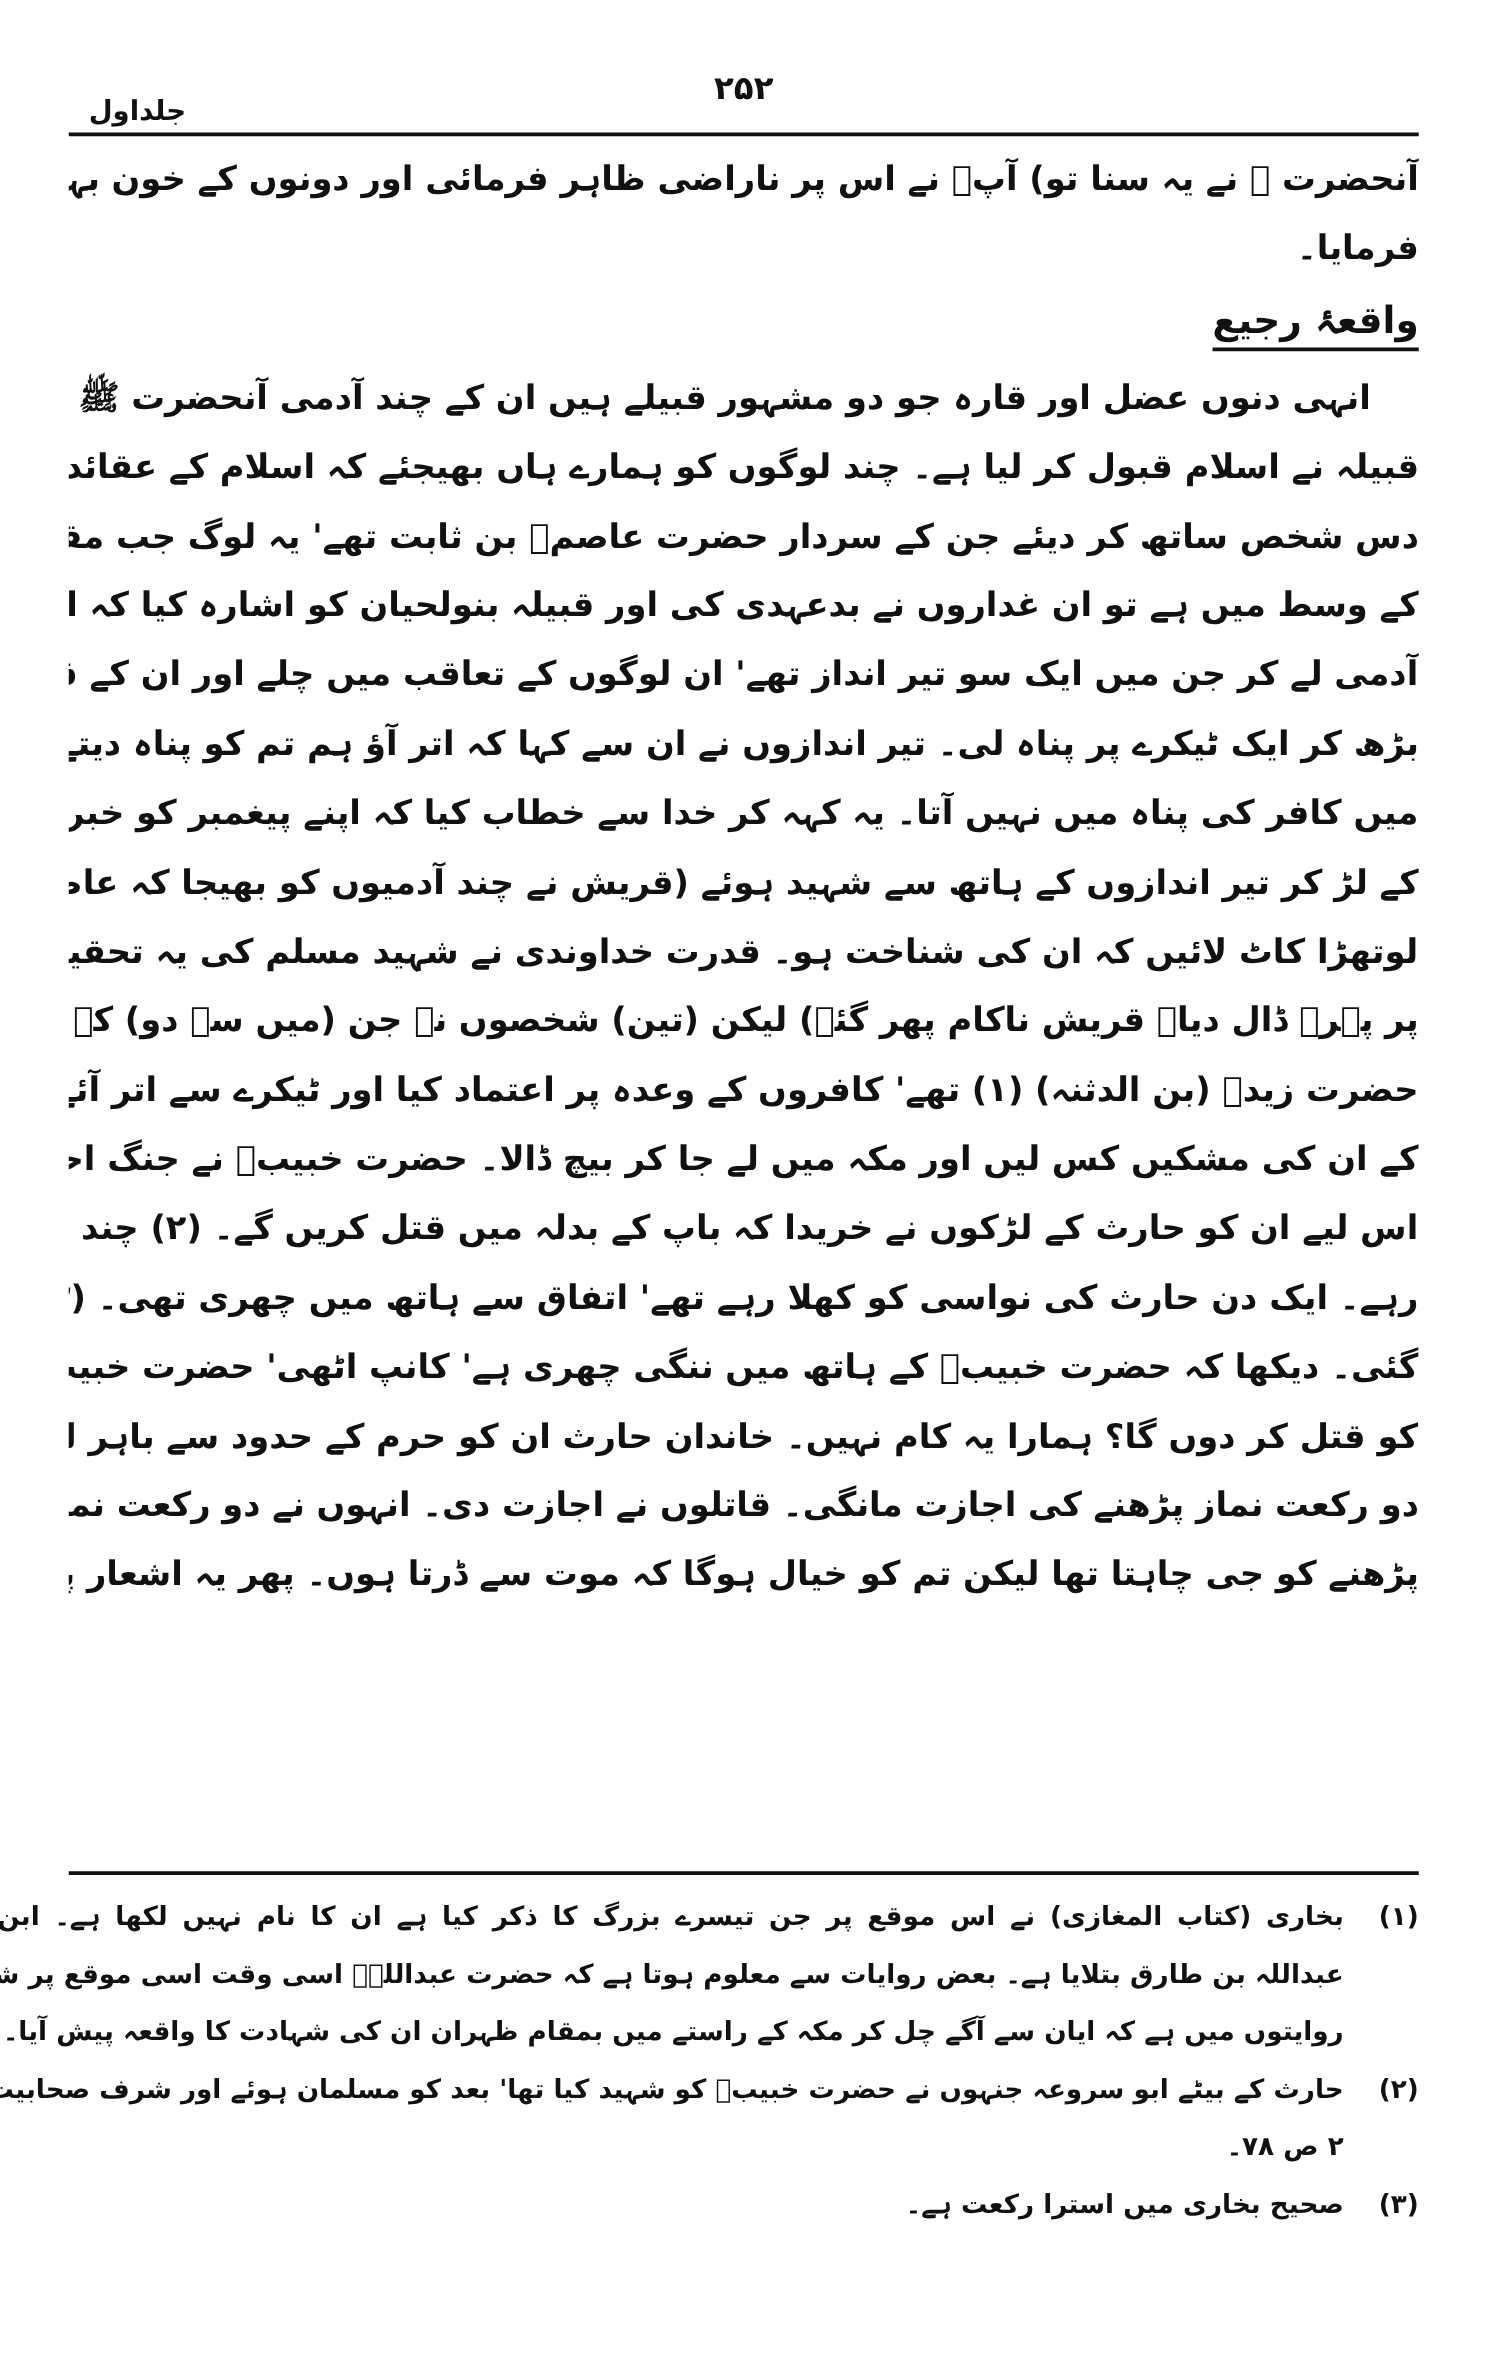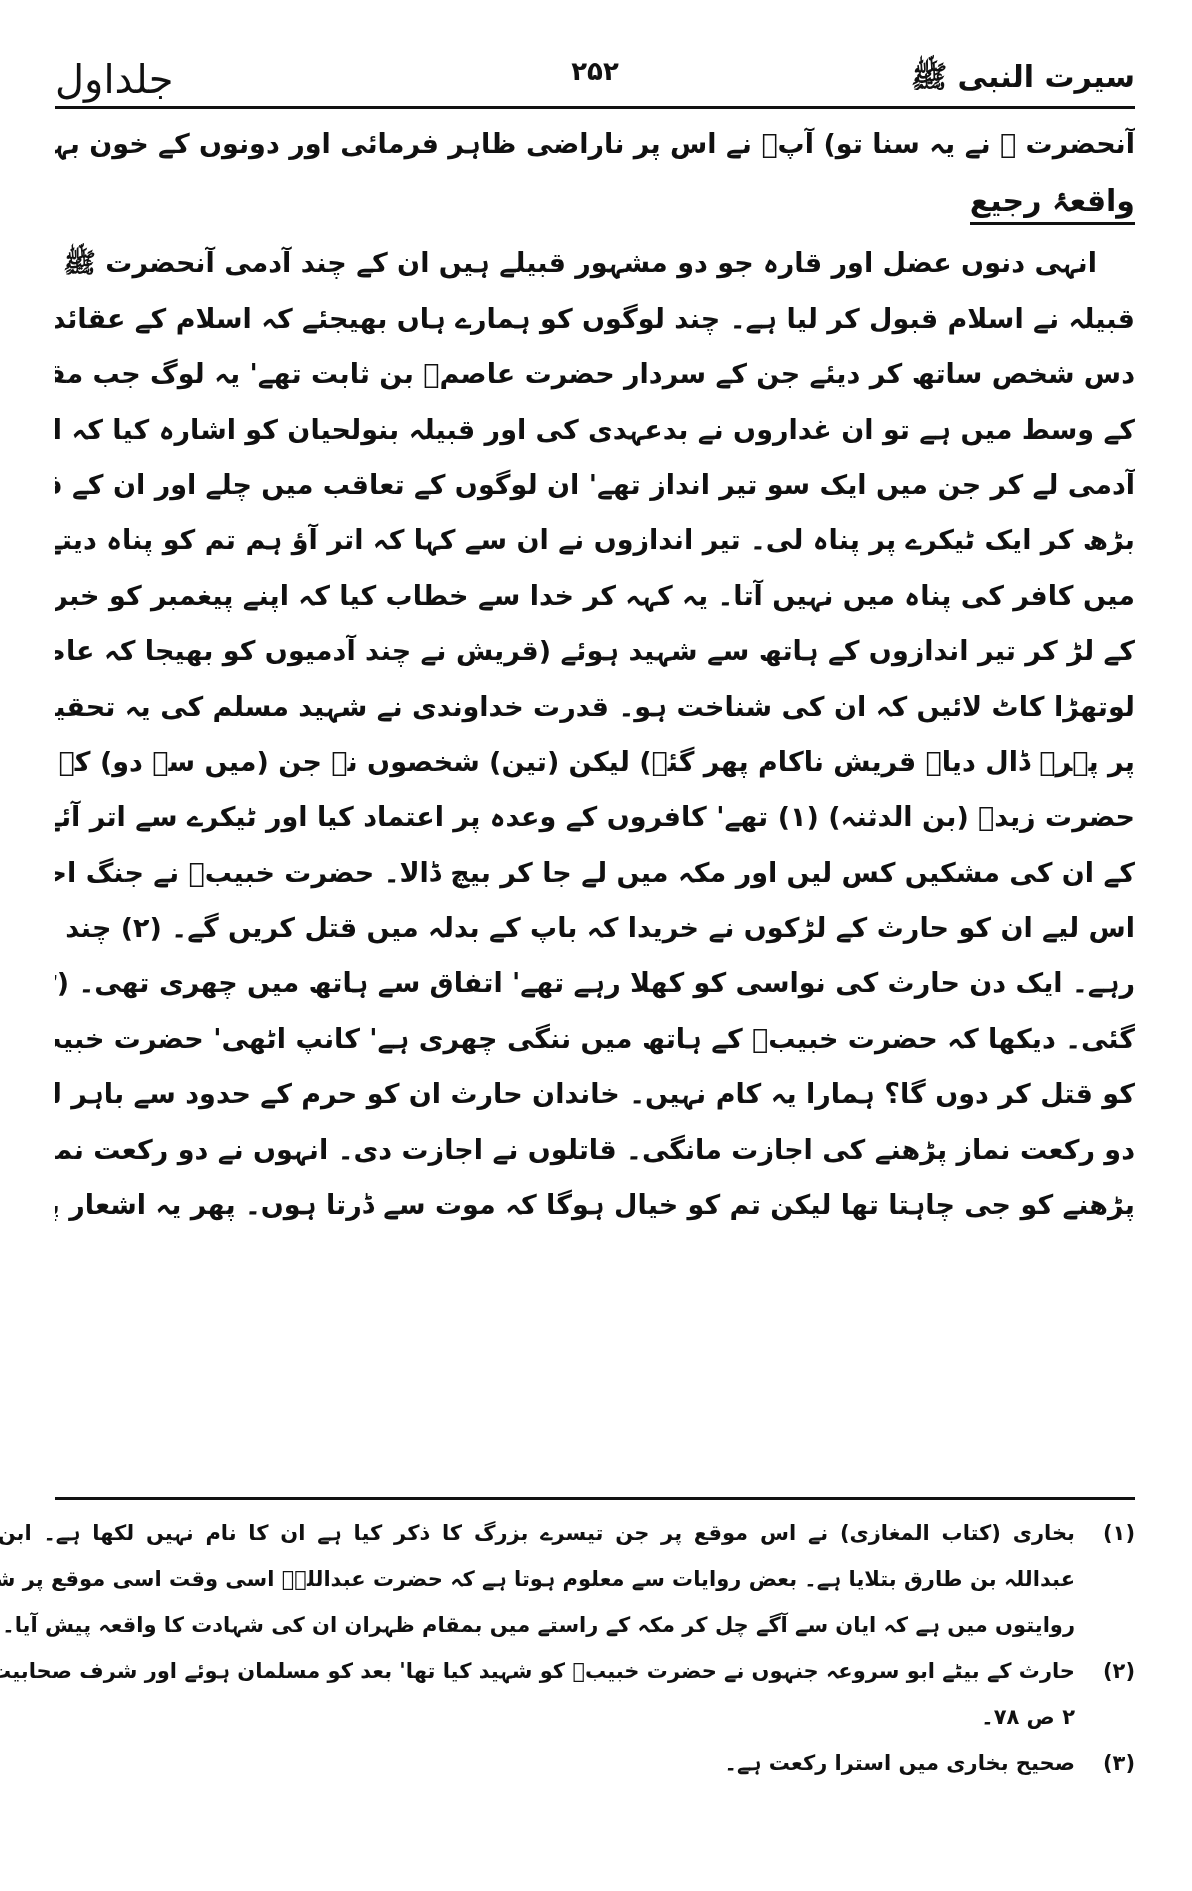--- a/index.html
+++ b/index.html
@@ -4,21 +4,21 @@
 <style>
   html, body { margin:0; padding:0; background:#ffffff; }
   body { width:1192px; height:1891px; position:relative; overflow:hidden;
          font-family:"DejaVu Sans", sans-serif; color:#111; }
   .page { position:absolute; left:55px; top:0; width:1080px; direction:rtl; }
   .header { position:absolute; top:52px; left:0; right:0; height:54px;
             border-bottom:3px solid #111; }
   .header .title { position:absolute; right:0; bottom:4px; font-size:30px; font-weight:bold; }
   .header .pageno { position:absolute; left:50%; transform:translateX(-50%); bottom:20px;
                     font-size:26px; font-weight:bold; }
-  .header .volume { position:absolute; left:0; bottom:4px; font-size:40px; font-weight:normal; }
+  .header .volume { position:absolute; left:16px; bottom:4px; font-size:22px; font-weight:bold; }
   .body { position:absolute; top:116px; left:0; right:0; }
   .line { height:55.4px; line-height:55px; font-size:27px; font-weight:bold;
           text-align:justify; text-align-last:justify; white-space:nowrap; overflow:hidden; }
   .line.last { text-align-last:right; }
   .line.indent { padding-right:38px; }
   .subheading { height:64px; line-height:60px; font-size:30px; font-weight:bold; }
   .subheading span { border-bottom:3px solid #111; padding-bottom:4px;text-align:right; }
   .separator { position:absolute; top:1497px; left:0; right:0; border-top:3px solid #111; }
   .footnotes { position:absolute; top:1510px; left:0; right:0; }
   .fn { display:flex; font-size:21px; font-weight:bold; }
@@ -27,27 +27,27 @@
   .fn .txt div { height:46px; line-height:46px; text-align:justify; text-align-last:justify;
                  white-space:nowrap; overflow:hidden; }
   .fn .txt div.last { text-align-last:right; }
 </style>
 </head>
 <body>
 
 <div class="page">
 
   <div class="header">
-    <span class="title">سیرت النبی ﷺ</span>
     <span class="pageno">۲۵۲</span>
     <span class="volume">جلداول</span>
   </div>
 
   <div class="body">
     <div class="line">آنحضرت ﷺ نے یہ سنا تو) آپؐ نے اس پر ناراضی ظاہر فرمائی اور دونوں کے خون بہا ادا کر دینے کا اعلان</div>
+    <div class="line last">فرمایا۔</div>
 
     <div class="subheading">
       <span>واقعۂ رجیع</span>
     </div>
 
     <div class="line indent">انہی دنوں عضل اور قارہ جو دو مشہور قبیلے ہیں ان کے چند آدمی آنحضرت ﷺ کے پاس آئے کہ ہمارے</div>
     <div class="line">قبیلہ نے اسلام قبول کر لیا ہے۔ چند لوگوں کو ہمارے ہاں بھیجئے کہ اسلام کے عقائد اور احکام سکھائیں۔ آپؐ نے</div>
     <div class="line">دس شخص ساتھ کر دیئے جن کے سردار حضرت عاصمؓ بن ثابت تھے' یہ لوگ جب مقام رجیع پر پہنچے' جو عسفان اور مکہ</div>
     <div class="line">کے وسط میں ہے تو ان غداروں نے بدعہدی کی اور قبیلہ بنولحیان کو اشارہ کیا کہ ان کا کام تمام کر دیں۔ بنولحیان دو سو</div>
     <div class="line">آدمی لے کر جن میں ایک سو تیر انداز تھے' ان لوگوں کے تعاقب میں چلے اور ان کے قریب آ گئے۔ ان لوگوں نے</div>

